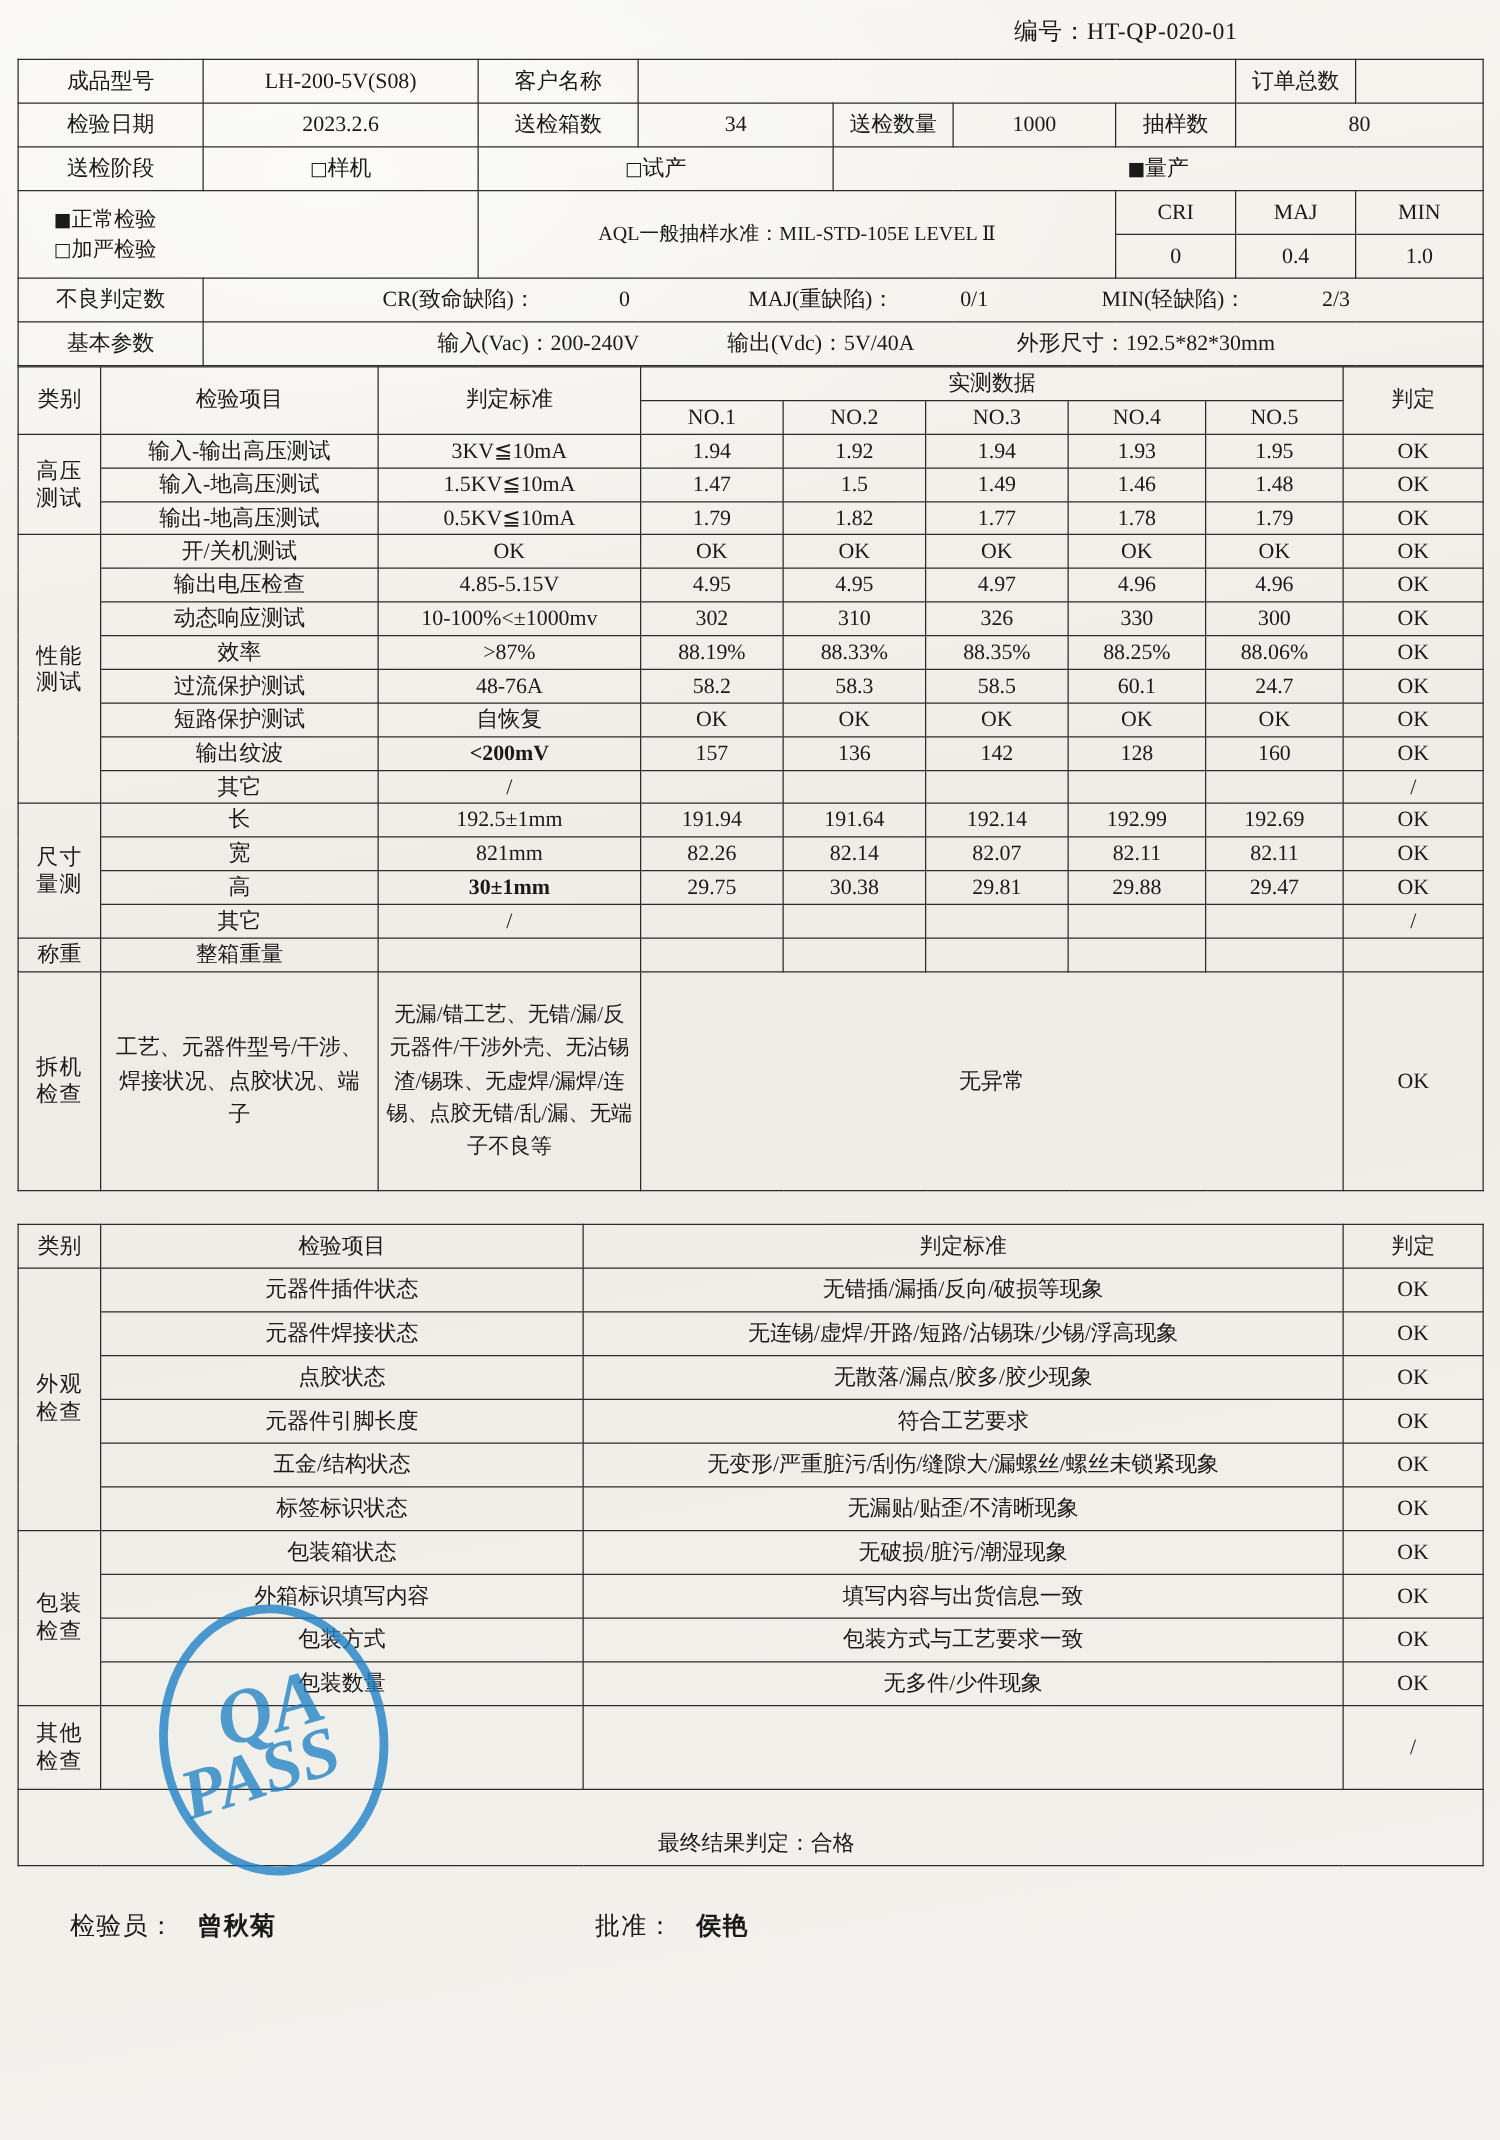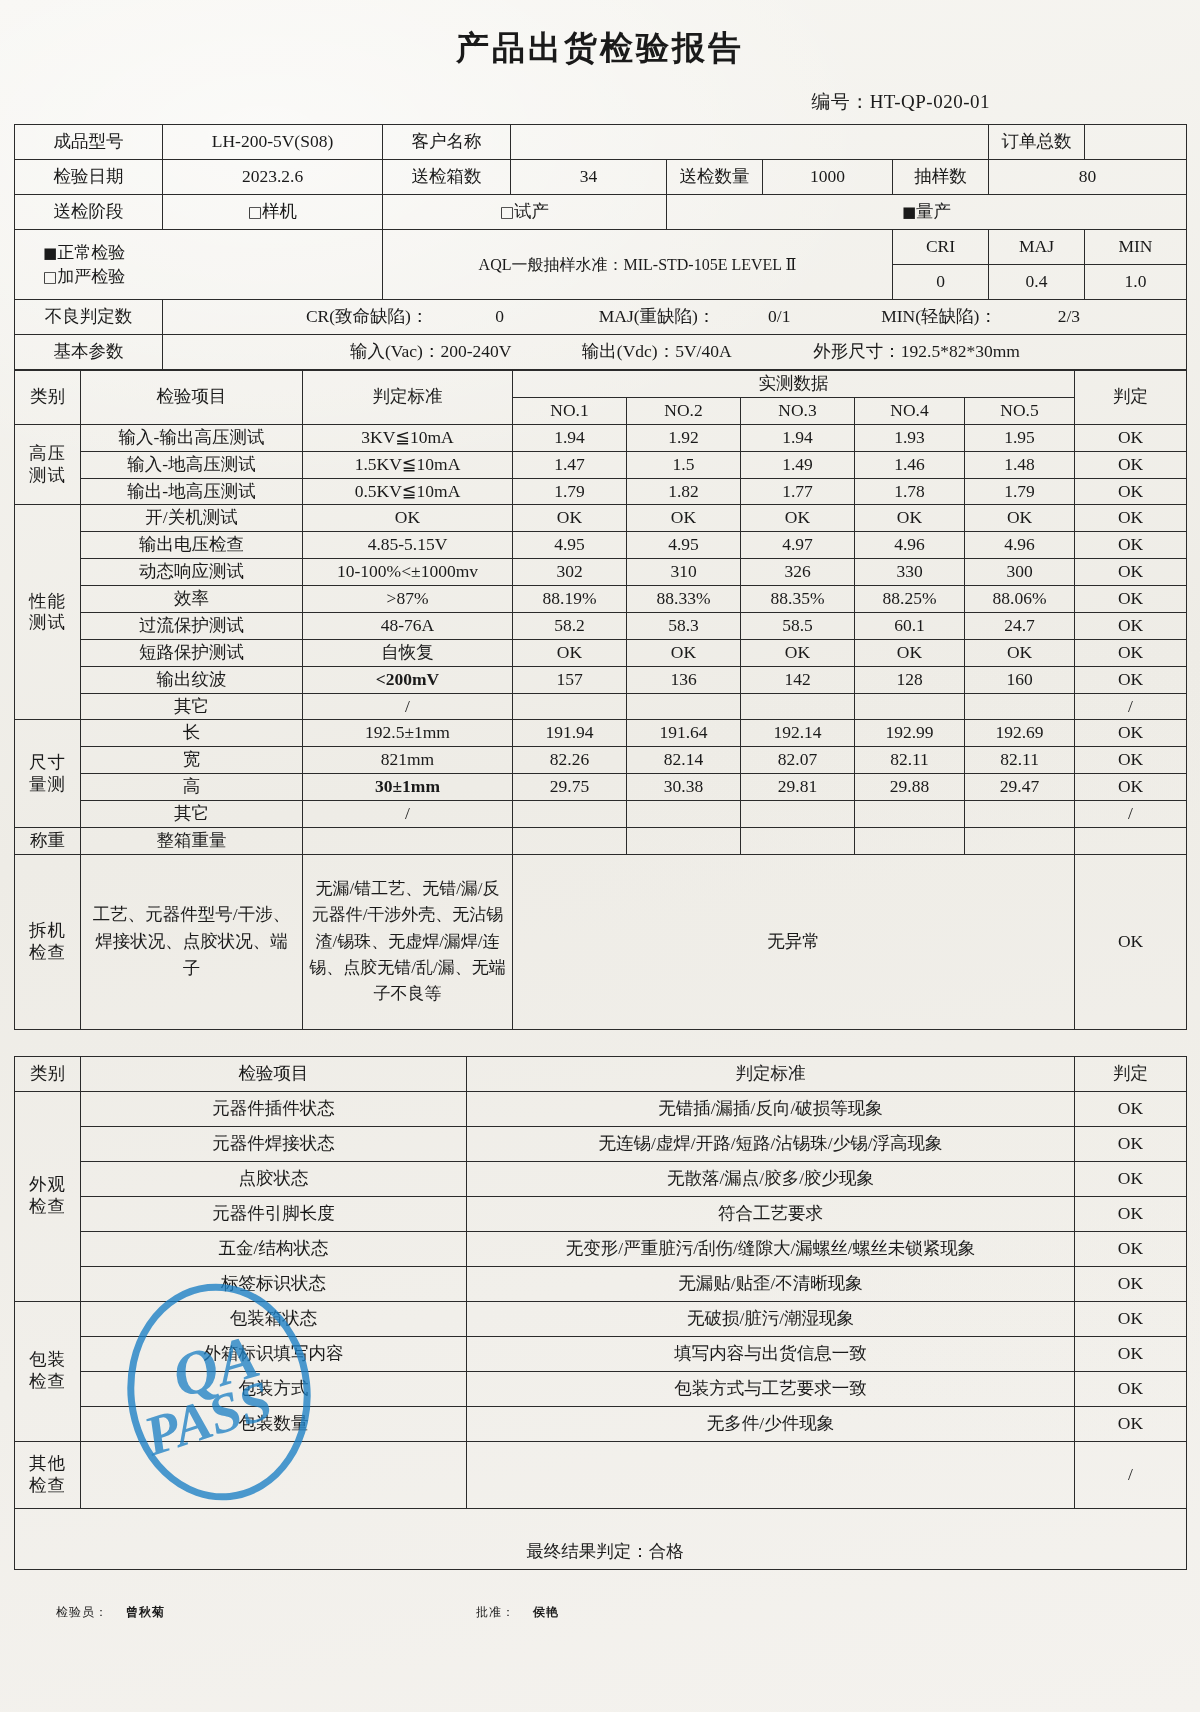--- a/index.html
+++ b/index.html
@@ -77,21 +77,21 @@
   .chk .box { font-family: "DejaVu Sans", sans-serif; font-size: 15px; }
 
   .spacer { height: 26px; }
 
   .final-tbl td { height: 30px; }
 
   .footer-sign {
     width: 1172px;
     margin: 0 auto;
     display: flex;
-    font-size: 12px;
+    font-size: 20px;
     padding-top: 34px;
     letter-spacing: 1px;
   }
   .footer-sign .f1 { width: 420px; padding-left: 42px; }
   .footer-sign .f2 { width: 390px; }
   .footer-sign .f3 { width: 330px; }
   .sig { margin-left: 18px; font-weight: bold; }
 
   
   .stamp {
@@ -108,21 +108,20 @@
 
   .mono-ascii { font-family: "Liberation Serif", serif; }
 </style>
 </head>
 <body>
 
 <div class="paper-tex"></div>
 
 <div class="sheet">
 
-  <div class="doc-title">产品出货检验报告</div>
 
   <div class="docno-row">
     <span>编号：</span><span class="mono-ascii">HT-QP-020-01</span>
   </div>
 
   <table class="grid hdr-tbl">
     <colgroup>
       <col style="width:148px">
         <col style="width:220px">
         <col style="width:128px">

